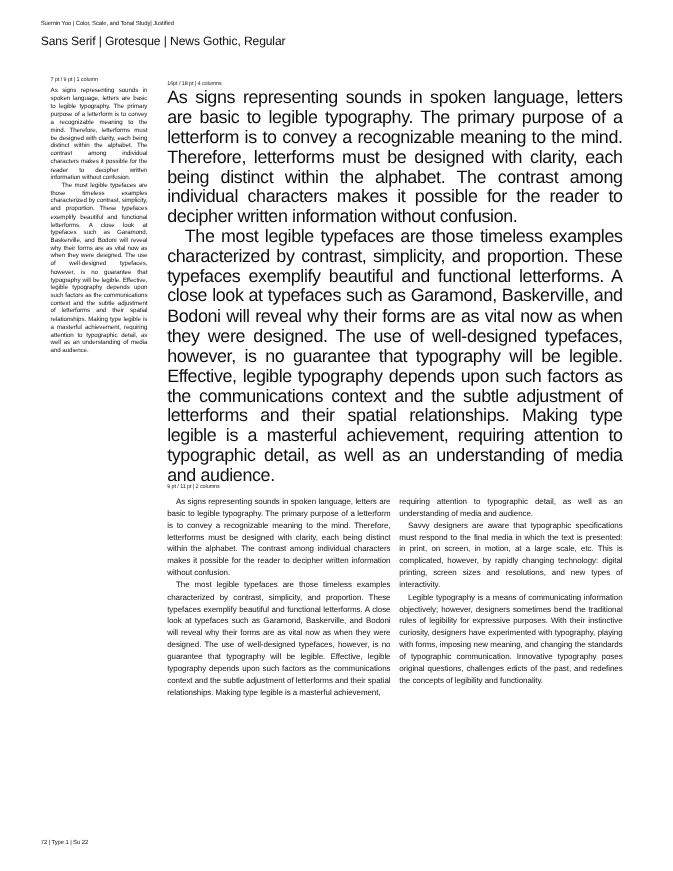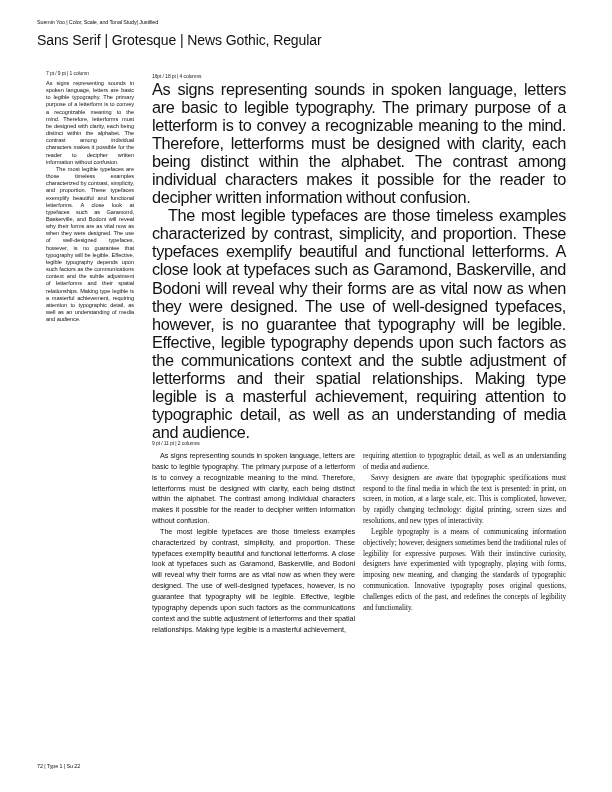--- a/index.html
+++ b/index.html
@@ -1,34 +1,34 @@
 <!DOCTYPE html>
 <html><head>
   <meta charset="utf-8">
   <style>
     html, body { margin: 0; padding: 0; background: #ffffff; }
     body { width: 612px; height: 792px; position: relative; overflow: hidden; color: #111; font-family: "Liberation Sans", sans-serif; }
     .abs { position: absolute; }
     .header-line1 { left: 37px; top: 19px; font-size: 5.4px; letter-spacing: -0.1px; }
-    .header-line2 { left: 37px; top: 32px; font-size: 14px; letter-spacing: -0.1px; }
+    .header-line2 { left: 37px; top: 32px; font-size: 11px; letter-spacing: -0.1px; }
     .spec { font-size: 5px; color: #222; letter-spacing: -0.1px; }
     .col7 { left: 46px; top: 80px; width: 88px; font-size: 5.6px; line-height: 7.15px; text-align: justify; hyphens: auto; letter-spacing: -0.05px; }
     .col7 p { margin: 0; }
     .col7 p + p { text-indent: 10px; }
     .spec7 { left: 46px; top: 70px; }
     .spec16 { left: 152px; top: 73px; }
     .col16 { left: 152px; top: 80px; width: 414px; font-size: 16.3px; line-height: 18.05px; text-align: justify; hyphens: auto; letter-spacing: -0.35px; }
     .col16 p { margin: 0; }
     .col16 p + p { text-indent: 16px; }
     .spec9 { left: 152px; top: 440px; }
     .col9 { top: 451px; width: 203px; font-size: 7.25px; line-height: 10.85px; text-align: justify; hyphens: auto; letter-spacing: -0.05px; }
     .col9 p { margin: 0; text-indent: 8px; }
     .col9.c2 p.cont { text-indent: 0; }
     .col9.c1 { left: 152px; }
-    .col9.c2 { left: 363px; font-family: Liberation Serif, serif; }
+    .col9.c2 { left: 363px; }
     .footer { left: 37px; top: 763px; font-size: 5.4px; letter-spacing: -0.1px; }
   </style>
 </head>
 <body>
 
 <div class="abs header-line1">Suemin Yoo  | Color, Scale, and Tonal Study|  Justified</div>
 <div class="abs header-line2">Sans Serif | Grotesque | News Gothic, Regular</div>
 
 <div class="abs spec spec7">7 pt / 9 pt | 1 column</div>
 <div class="abs col7">

